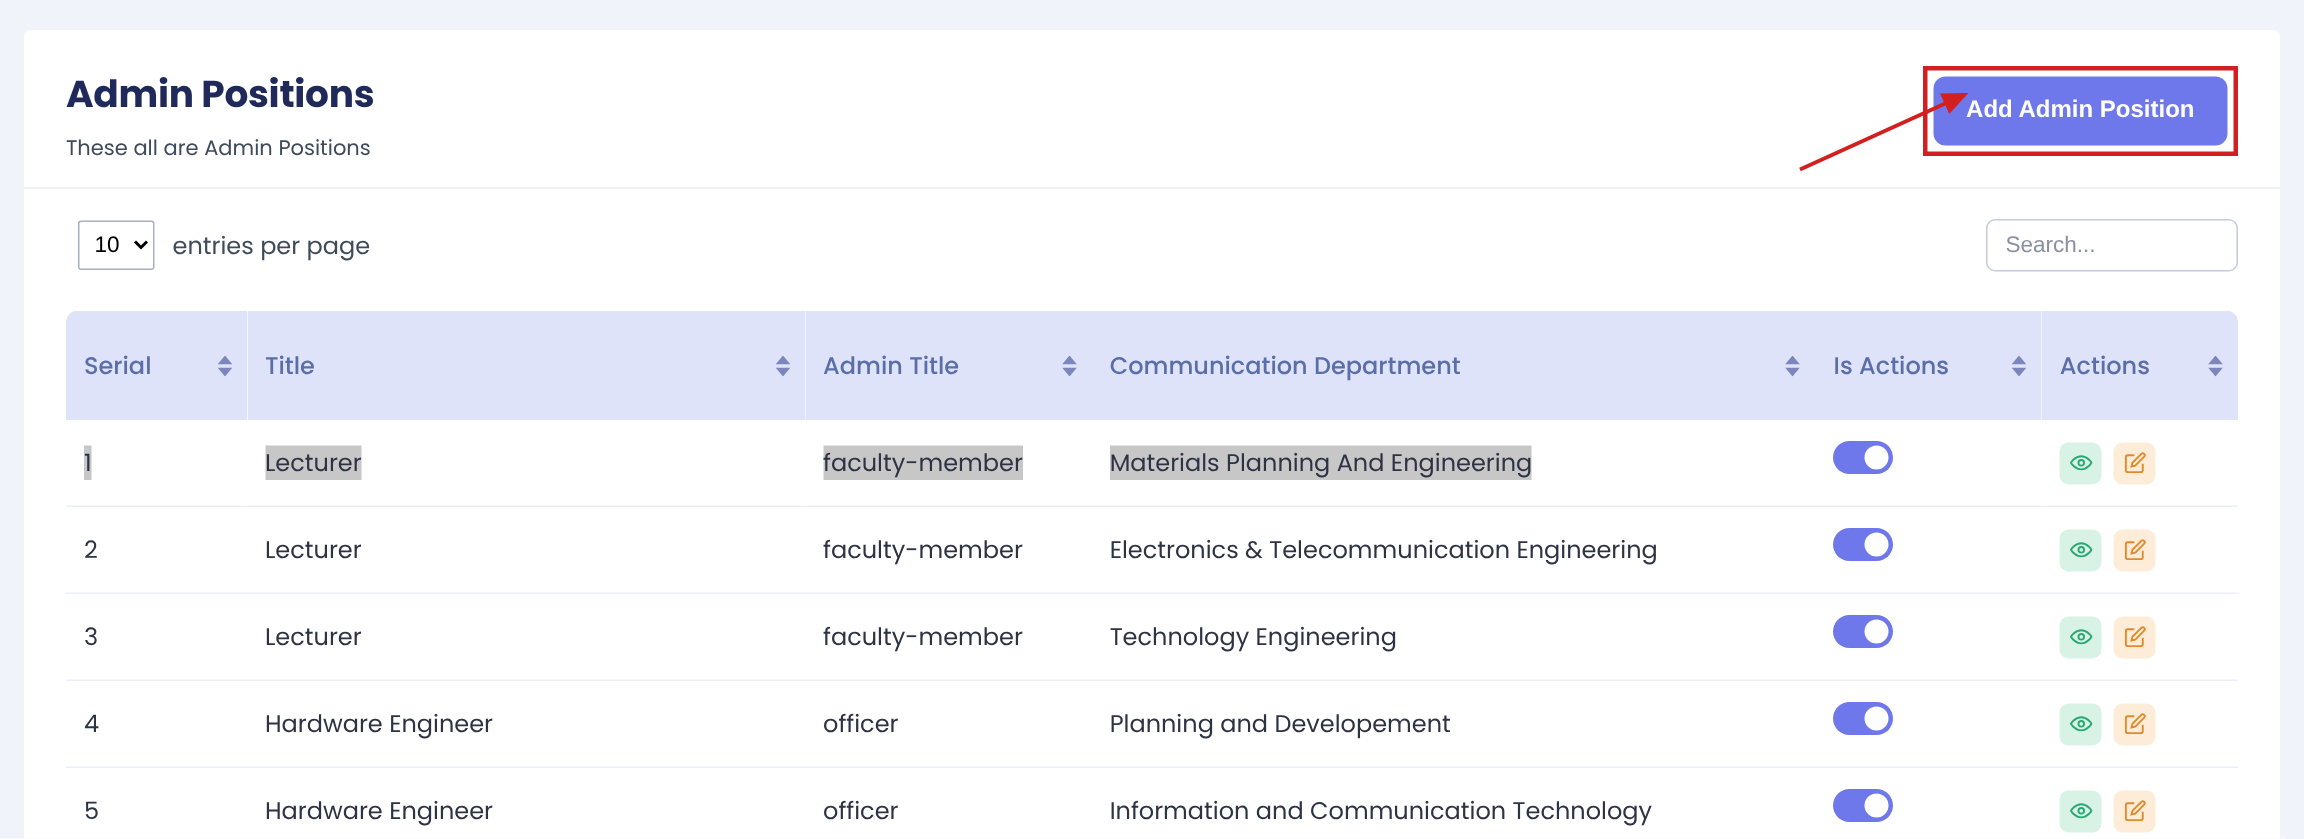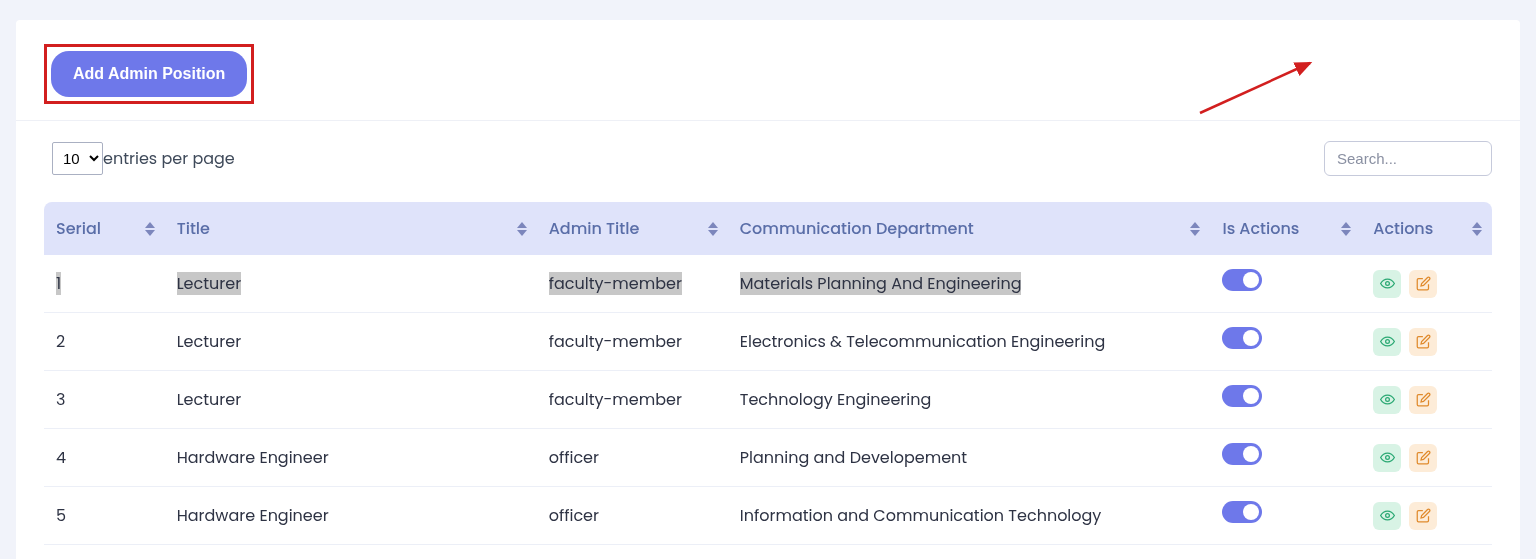--- a/index.html
+++ b/index.html
@@ -40,37 +40,38 @@
     padding: 4px;
     border-radius: 0;
   }
   .add-btn {
     background: #6e78ea;
     color: #fff;
     border: none;
     font-size: 16px;
     font-weight: 600;
     padding: 14px 22px;
-    border-radius: 18px;
+    border-radius: 8px;
     cursor: pointer;
   }
   .content {
     padding: 20px 28px 0 28px;
     position: relative;
   }
   .controls {
     display: flex;
     justify-content: space-between;
     align-items: center;
     margin-bottom: 26px;
     padding-left: 8px;
   }
   .entries {
     display: flex;
     align-items: center;
+    gap: 12px;
     font-size: 16px;
     color: #3f4a5a;
   }
   .entries select {
     border: 1px solid #aab0c2;
     padding: 6px 6px;
     font-size: 15px;
     border-radius: 2px;
     background: #fff;
   }
@@ -89,21 +90,21 @@
     border-collapse: collapse;
   }
   thead tr {
     background: #dfe3fa;
   }
   th {
     text-align: left;
     font-weight: 500;
     font-size: 16px;
     color: #5a6ea8;
-    padding: 14px 12px;
+    padding: 24px 12px;
     position: relative;
   }
   thead tr th:first-child { border-top-left-radius: 8px; }
   thead tr th:last-child  { border-top-right-radius: 8px; }
   .sort-icons {
     position: absolute;
     right: 10px;
     top: 50%;
     transform: translateY(-50%);
     display: flex;
@@ -166,20 +167,24 @@
     top: 58px;
     left: 1195px;
     pointer-events: none;
   }
 </style>
 </head>
 <body>
 
 <div class="card">
   <div class="header">
+    <div class="title-block">
+      <h1 class="page-title">Admin Positions</h1>
+      <div class="page-subtitle">These all are Admin Positions</div>
+    </div>
     <div class="add-btn-wrap">
       <button class="add-btn">Add Admin Position</button>
     </div>
   </div>
 
   <div class="content">
     <div class="controls">
       <div class="entries">
         <select>
           <option>10</option>

